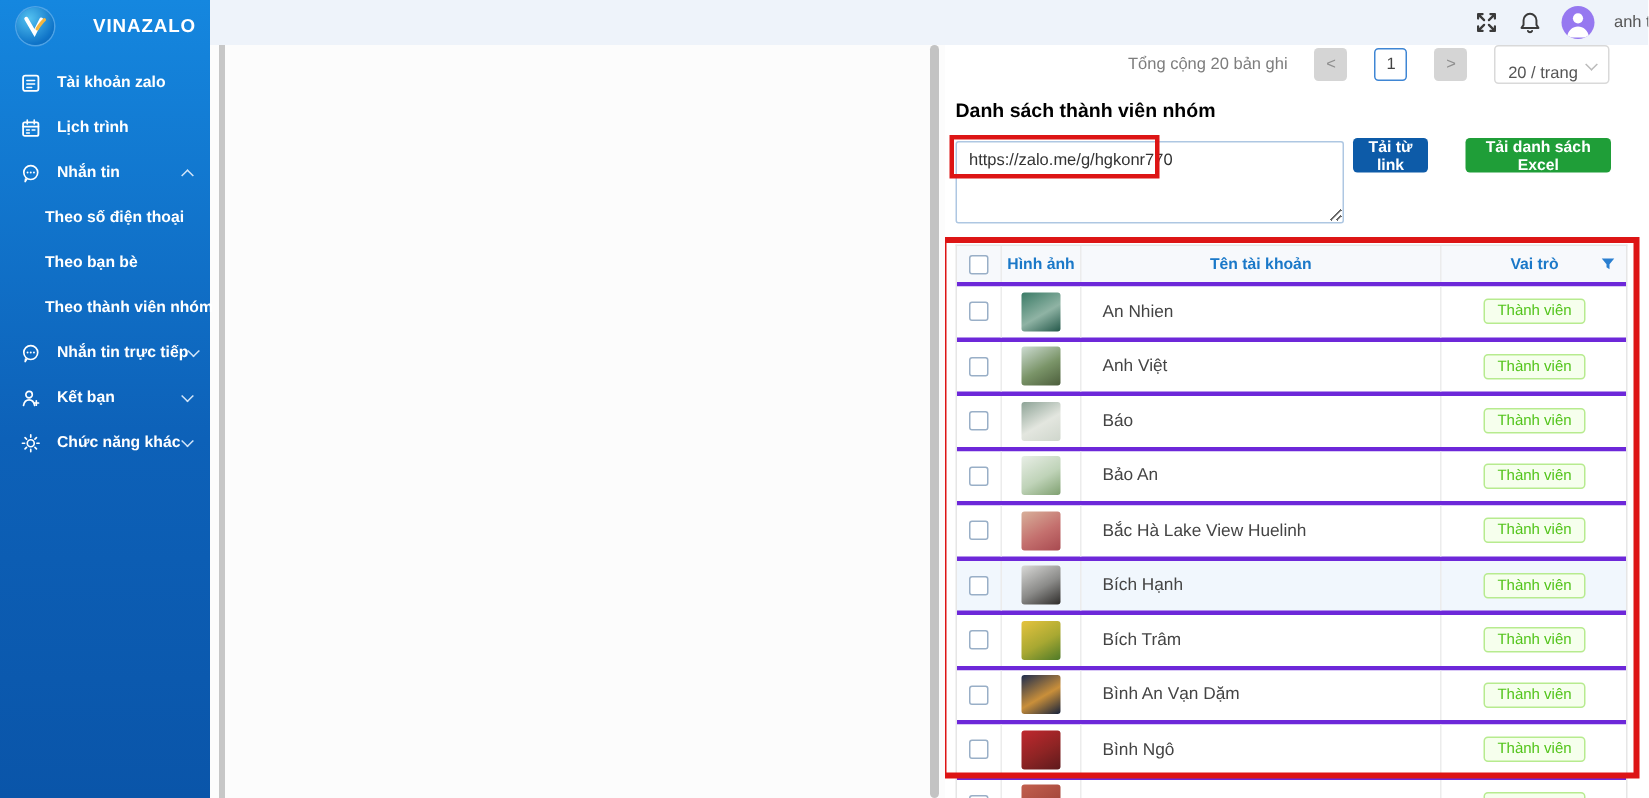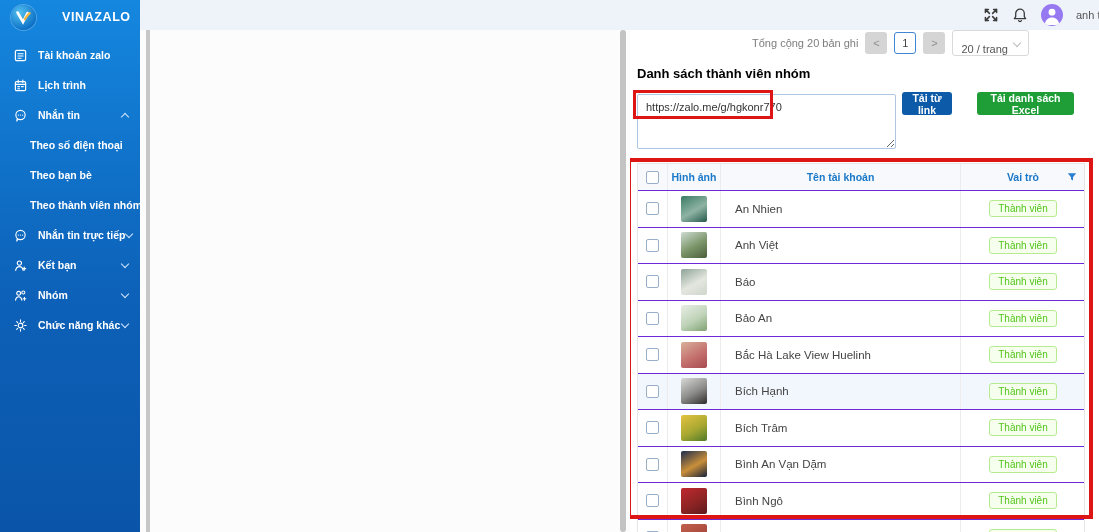--- a/index.html
+++ b/index.html
@@ -31,21 +31,21 @@
   .username { font-size:11px; color:#555; white-space:nowrap; }
 
   
   .left-area { position:absolute; left:140px; top:30px; width:490px; height:502px; background:#fcfcfc; }
   .strip-l { position:absolute; left:146px; top:30px; width:4px; height:502px; background:#c7c7c7; z-index:2; }
   .strip-r { position:absolute; left:620px; top:30px; width:6px; height:502px; background:#c3c3c3; border-radius:3px; z-index:2; }
 
   
   .panel { position:absolute; left:630px; top:30px; width:469px; height:502px; background:#fff; overflow:hidden; z-index:1; }
 
-  .pagination { position:absolute; left:122px; top:1px; height:24px; display:flex; align-items:center; gap:7px;
+  .pagination { position:absolute; left:122px; top:1px; height:24px; display:flex; align-items:center; gap:18px;
     font-size:11px; color:#7d7d7d; }
   .pg-btn { width:22px; height:22px; border-radius:3px; display:flex; align-items:center; justify-content:center;
     font-size:11px; cursor:pointer; }
   .pg-nav { background:#d5d5d5; color:#8f8f8f; }
   .pg-page { background:#fff; border:1px solid #3f86d4; color:#444; }
   .pg-size { height:22px; border:1px solid #d9d9d9; border-radius:3px; background:#fff; color:#555;
     display:flex; align-items:flex-start; gap:6px; padding:12px 8px; font-size:11px; cursor:pointer; }
   .pg-size .chev { width:6px; height:6px; border-right:1.4px solid #bbb; border-bottom:1.4px solid #bbb; transform:rotate(45deg); margin-top:-3px; }
 
   .section-title { position:absolute; left:7px; top:36px; font-size:13px; font-weight:bold; color:#000000; }
@@ -57,21 +57,21 @@
     font-size:10.5px; font-family:inherit; cursor:pointer; top:62px; }
   .btn-link { left:272px; width:50px; background:#0d5ba8; }
   .btn-excel { left:347px; width:97px; background:#1f9e38; }
 
   
   .red-url-box { position:absolute; left:3px; top:60px; width:140px; height:29px; border:3px solid #dd1515; z-index:6; pointer-events:none; }
   .red-table-box { position:absolute; left:-3px; top:128px; width:466px; height:361px; border:4px solid #dd1515; z-index:6; pointer-events:none; }
 
   
   .table { position:absolute; left:7px; top:133px; width:448px; border:1px solid #e6e6e6; border-bottom:none; background:#fff; }
-  .t-row { display:flex; height:36.5px; border-bottom:1px solid #6d28d9; background:#fff;text-align:center; }
+  .t-row { display:flex; height:36.5px; border-bottom:3px solid #6d28d9; background:#fff;text-align:center; }
   .t-row.head { height:27px; background:#f7f9fc; }
   .t-row.hl { background:#f1f7fd; }
   .tc { display:flex; align-items:center; justify-content:center; border-right:1px solid #ececec; overflow:hidden; }
   .tc:last-child { border-right:none; }
   .c1 { width:30px; flex:0 0 30px; }
   .c2 { width:53px; flex:0 0 53px; }
   .c3 { width:240px; flex:0 0 240px; justify-content:flex-start; padding-left:14px; }
   .c4 { width:124px; flex:0 0 124px; position:relative; }
   .head .tc { font-size:10.5px; font-weight:bold; color:#1a78c8; }
   .head .c3 { justify-content:center; padding-left:0; }
@@ -166,32 +166,20 @@
             <svg width="13" height="13" viewBox="0 0 14 14" fill="none" stroke="#fff" stroke-linecap="round">
               <circle cx="5.8" cy="4.4" r="2.3" stroke-width="1.2"></circle>
               <path d="M1.8 12.2 C2.3 9.6 3.8 8.2 5.8 8.2 S9.3 9.6 9.8 12.2" stroke-width="1.2"></path>
               <path d="M11 8.8v3.2M9.4 10.4h3.2" stroke-width="1.2"></path>
             </svg>
           </span>
     <span class="mi-label">Kết bạn</span>
   <span class="caret down"></span>
         </div>
 
-  <div class="menu-item">
-    <span class="mi-icon">
-            <svg width="14" height="13" viewBox="0 0 15 14" fill="none" stroke="#fff" stroke-linecap="round">
-              <circle cx="5" cy="4.6" r="2.1" stroke-width="1.2"></circle>
-              <circle cx="10" cy="3.8" r="1.7" stroke-width="1.1"></circle>
-              <path d="M1.6 12 C2 9.7 3.3 8.4 5 8.4 S8 9.7 8.4 12" stroke-width="1.2"></path>
-              <path d="M11.2 9v3M9.7 10.5h3" stroke-width="1.2"></path>
-            </svg>
-          </span>
-    <span class="mi-label">Nhóm</span>
-  <span class="caret down"></span>
-        </div>
 
   <div class="menu-item">
     <span class="mi-icon">
             <svg width="13" height="13" viewBox="0 0 14 14" fill="none" stroke="#fff" stroke-linecap="round">
               <circle cx="7" cy="7" r="2.5" stroke-width="1.2"></circle>
               <path d="M7 1v1.6M7 11.4V13M1 7h1.6M11.4 7H13M2.9 2.9l1.1 1.1M10 10l1.1 1.1M11.1 2.9L10 4M4 10l-1.1 1.1" stroke-width="1.2"></path>
             </svg>
           </span>
     <span class="mi-label">Chức năng khác</span>
   <span class="caret down"></span>

